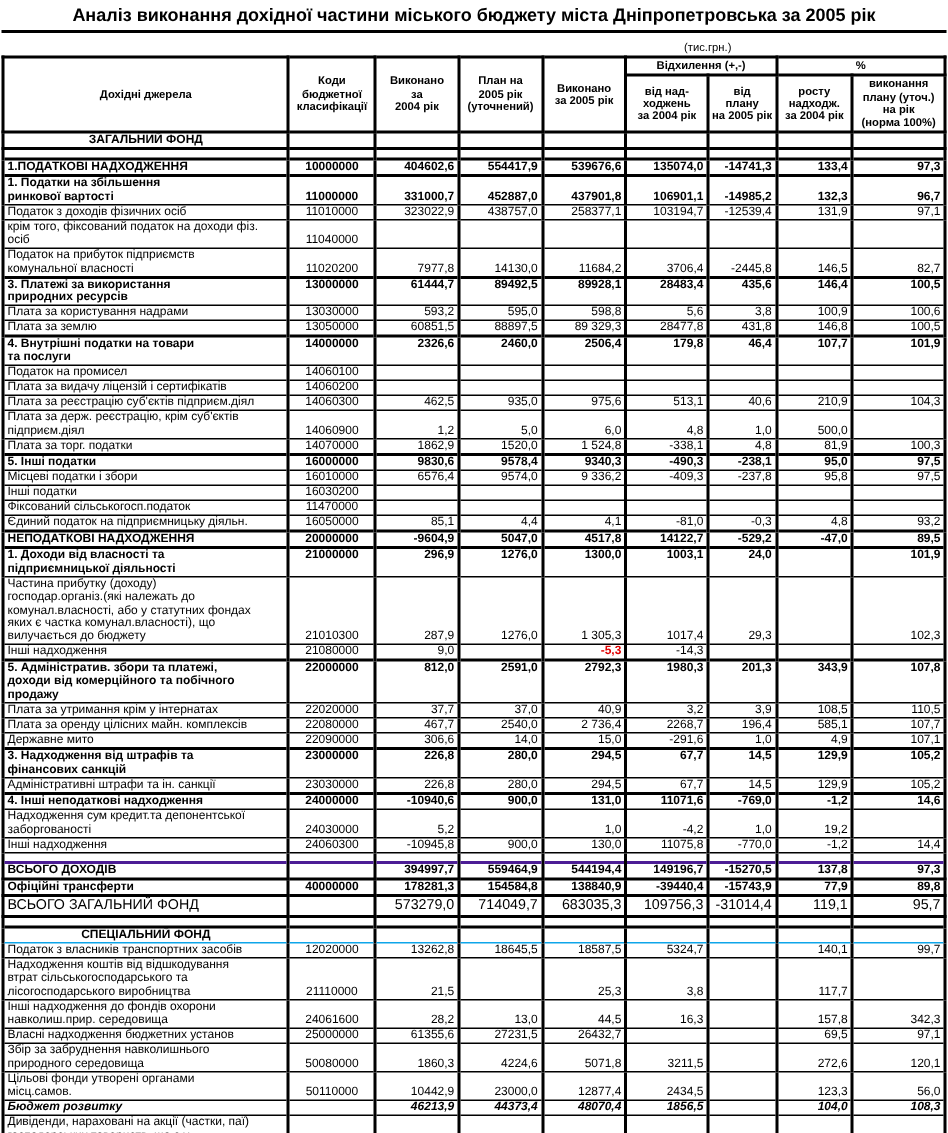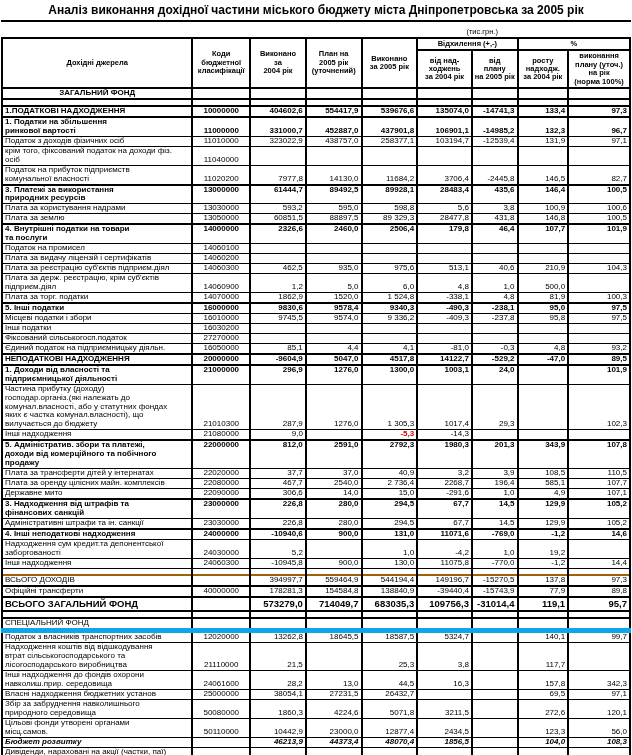--- a/index.html
+++ b/index.html
@@ -1,45 +1,45 @@
 <!DOCTYPE html>
 <html><head>
 <meta charset="utf-8">
 <style>
   html,body{margin:0;padding:0;background:#fff;}
   body{width:632px;font-family:"Liberation Sans", sans-serif;color:#000;}
   .sheet{width:630px;margin:0 auto;}
   .title{font-size:12px;font-weight:bold;text-align:center;padding:3px 0 3px 0;border-bottom:2px solid #000;}
   .gap-row{height:5px;}
   .unit-row{height:10px;position:relative;}
-  .unit-note{position:absolute;left:437px;top:0;width:60px;text-align:right;font-size:7.5px;}
+  .unit-note{position:absolute;left:455px;top:0;width:60px;text-align:left;font-size:7.5px;}
   table{border-collapse:collapse;table-layout:fixed;width:630px;border:2px solid #000;}
   col.c-lbl{width:188px;}
   col.c-code{width:57px;}
   col.c-n1{width:55px;}col.c-n2{width:55px;}col.c-n3{width:55px;}
   col.c-d1{width:54px;}col.c-d2{width:45px;}
   col.c-p1{width:50px;}col.c-p2{width:61px;}
   th{font-weight:bold;font-size:7.5px;line-height:1.12;text-align:center;vertical-align:middle;
      border:2px solid #000;white-space:pre-line;padding:1px 1px;}
   tr.hdr-sub th{border-top:1px solid #000;}
   td{font-size:8px;line-height:1.12;vertical-align:bottom;padding:0 2px;
      border-left:2px solid #000;border-right:2px solid #000;overflow:hidden;}
   td.lbl{text-align:left;white-space:pre-line;}
   td.code{text-align:center;}
   td.num{text-align:right;}
   tr.r-normal td{border-bottom:1px solid #000;}
   tr.r-bold td{font-weight:bold;border-top:2px solid #000;border-bottom:1px solid #000;}
   tr.r-bold td.lbl{white-space:pre-line;}
   tr.va-top td{vertical-align:top;}
   tr.r-section td{font-weight:bold;border-top:2px solid #000;border-bottom:2px solid #000;}
   tr.r-section td.lbl{text-align:center;}
-  tr.r-sectionLeft td{font-weight:normal;border-top:2px solid #000;border-bottom:5px solid #0ea5e9;}
+  tr.r-sectionLeft td{font-weight:bold;border-top:2px solid #000;border-bottom:1px solid #0ea5e9;text-align:center;}
   tr.r-boldItalic td{font-weight:bold;font-style:italic;border-bottom:1px solid #000;}
-  tr.r-total td{font-weight:normal;border-top:2px solid #a16207;border-bottom:2px solid #000;}
-  tr.r-bigTotal td{font-weight:bold;font-size:9.5px;border-top:2px solid #000;border-bottom:2px solid #000;padding:1px 2px;}
+  tr.r-total td{font-weight:bold;border-top:2px solid #4c1d95;border-bottom:2px solid #000;}
+  tr.r-bigTotal td{font-weight:normal;font-size:9.5px;border-top:2px solid #000;border-bottom:2px solid #000;padding:1px 2px;}
   tr.r-spacer td{height:5px;border-bottom:none;}
   td.red{color:#e00000;font-weight:bold;}
 </style>
 </head>
 <body>
 
 <div class="sheet">
 
   <div class="title">Аналіз виконання дохідної частини міського бюджету міста Дніпропетровська за 2005 рік</div>
 
@@ -283,42 +283,42 @@
           <td class="num">9578,4</td>
           <td class="num">9340,3</td>
           <td class="num">-490,3</td>
           <td class="num">-238,1</td>
           <td class="num">95,0</td>
           <td class="num">97,5</td>
         </tr>
         <tr class="r-normal">
           <td class="lbl">Місцеві податки і збори</td>
           <td class="code">16010000</td>
-          <td class="num">9745,5</td>
+          <td class="num">6576,4</td>
           <td class="num">9574,0</td>
           <td class="num">9 336,2</td>
           <td class="num">-409,3</td>
           <td class="num">-237,8</td>
           <td class="num">95,8</td>
           <td class="num">97,5</td>
         </tr>
         <tr class="r-normal">
           <td class="lbl">Інші податки</td>
           <td class="code">16030200</td>
           <td class="num"></td>
           <td class="num"></td>
           <td class="num"></td>
           <td class="num"></td>
           <td class="num"></td>
           <td class="num"></td>
           <td class="num"></td>
         </tr>
         <tr class="r-normal">
           <td class="lbl">Фіксований сільськогосп.податок</td>
-          <td class="code">27270000</td>
+          <td class="code">11470000</td>
           <td class="num"></td>
           <td class="num"></td>
           <td class="num"></td>
           <td class="num"></td>
           <td class="num"></td>
           <td class="num"></td>
           <td class="num"></td>
         </tr>
         <tr class="r-normal">
           <td class="lbl">Єдиний податок на підприємницьку діяльн.</td>
@@ -387,21 +387,21 @@
           <td class="code">22000000</td>
           <td class="num">812,0</td>
           <td class="num">2591,0</td>
           <td class="num">2792,3</td>
           <td class="num">1980,3</td>
           <td class="num">201,3</td>
           <td class="num">343,9</td>
           <td class="num">107,8</td>
         </tr>
         <tr class="r-normal">
-          <td class="lbl">Плата за трансферти дітей у інтернатах</td>
+          <td class="lbl">Плата за утримання крім у інтернатах</td>
           <td class="code">22020000</td>
           <td class="num">37,7</td>
           <td class="num">37,0</td>
           <td class="num">40,9</td>
           <td class="num">3,2</td>
           <td class="num">3,9</td>
           <td class="num">108,5</td>
           <td class="num">110,5</td>
         </tr>
         <tr class="r-normal">
@@ -581,21 +581,21 @@
           <td class="num">13,0</td>
           <td class="num">44,5</td>
           <td class="num">16,3</td>
           <td class="num"></td>
           <td class="num">157,8</td>
           <td class="num">342,3</td>
         </tr>
         <tr class="r-normal">
           <td class="lbl">Власні надходження бюджетних установ</td>
           <td class="code">25000000</td>
-          <td class="num">38054,1</td>
+          <td class="num">61355,6</td>
           <td class="num">27231,5</td>
           <td class="num">26432,7</td>
           <td class="num"></td>
           <td class="num"></td>
           <td class="num">69,5</td>
           <td class="num">97,1</td>
         </tr>
         <tr class="r-normal">
           <td class="lbl">Збір за забруднення навколишнього
 природного середовища</td>

